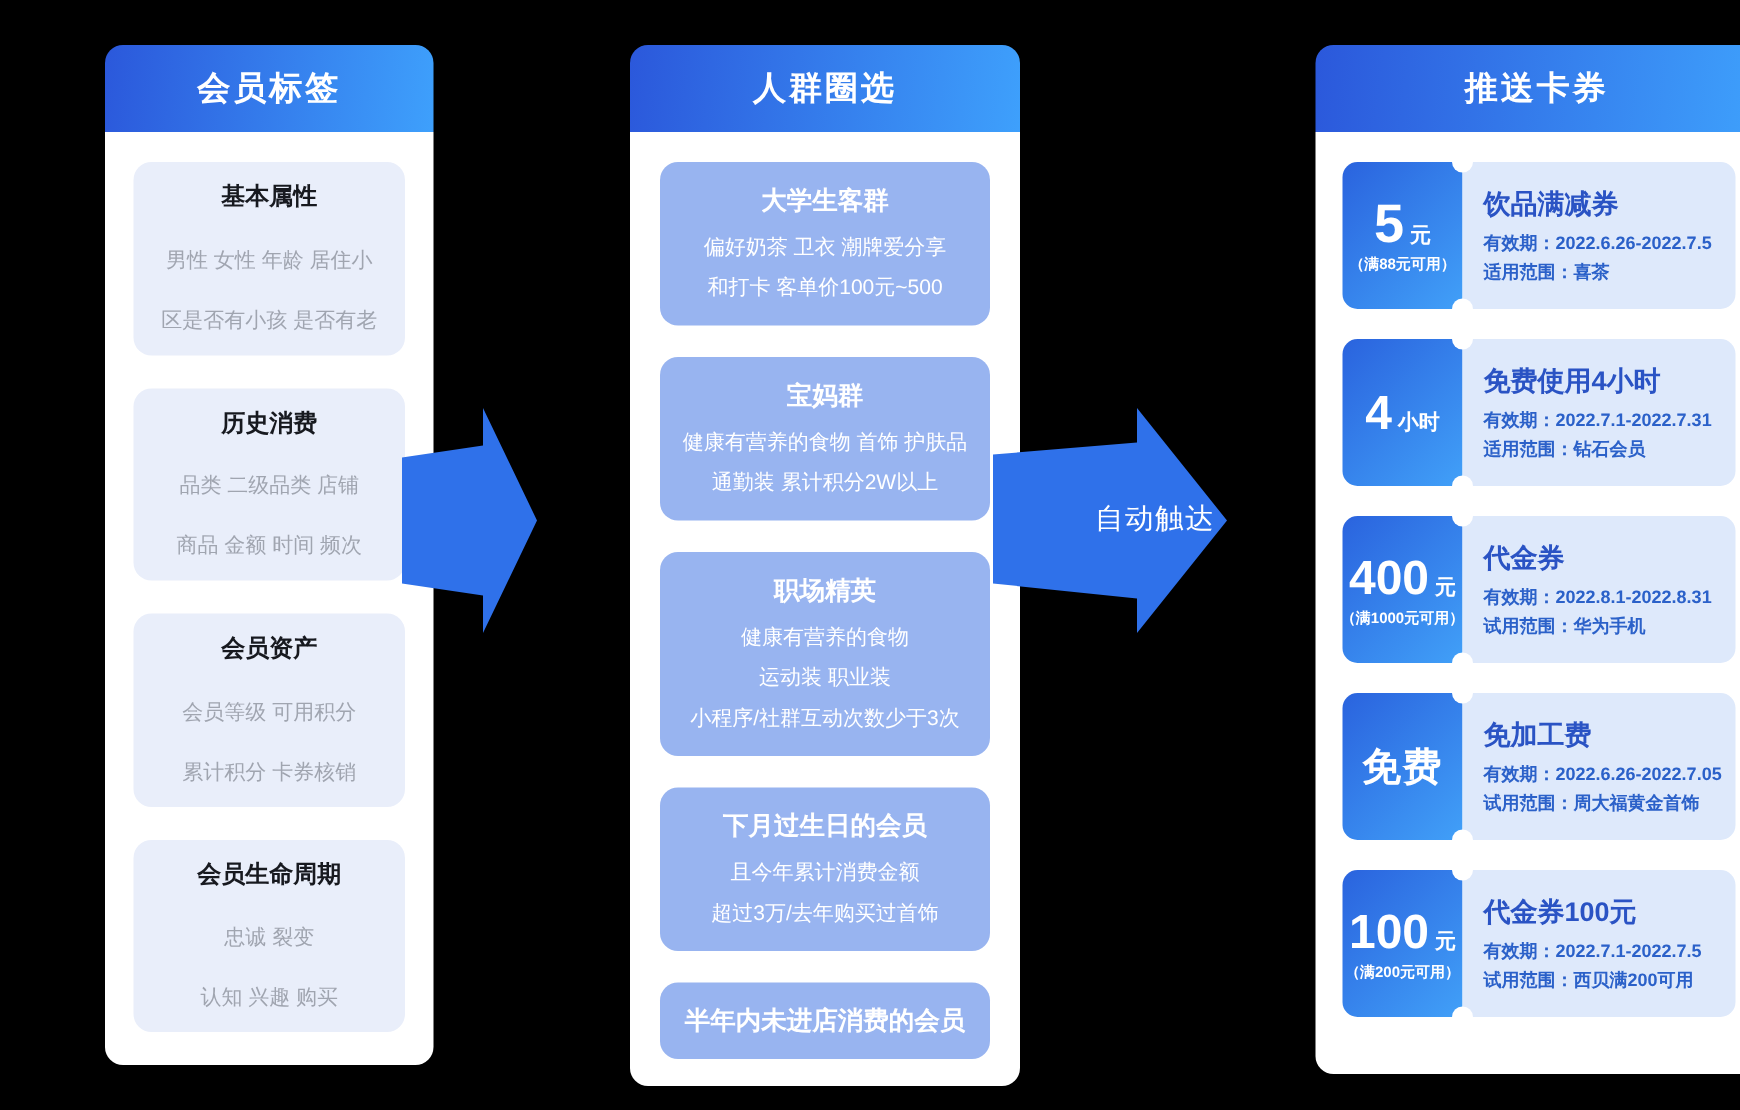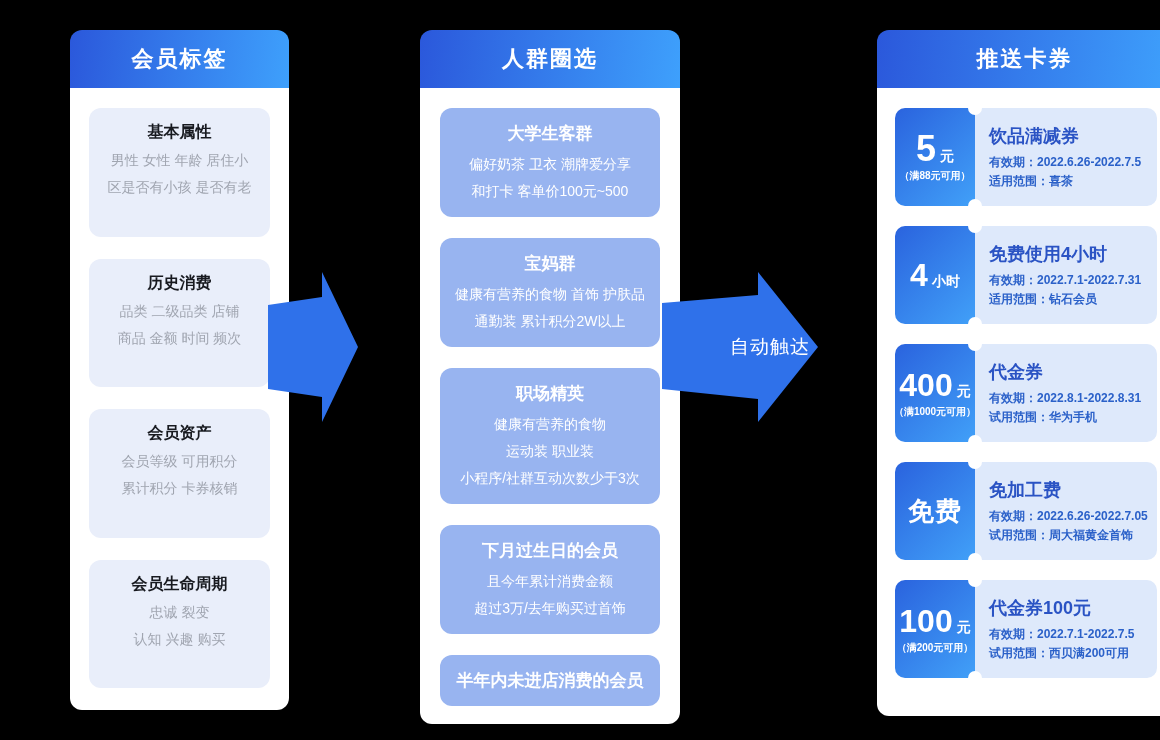--- a/index.html
+++ b/index.html
@@ -20,21 +20,21 @@
     flex:1;background:#fff;border-radius:0 0 12px 12px;
     display:flex;flex-direction:column;
   }
 
   
   #panel-tags{left:28px;top:30px;width:219px;height:680px;}
   #panel-tags .panel-body{padding:20px 19px 22px 19px;gap:22px;}
   .tag-card{
     background:#E9EEFA;border-radius:12px;text-align:center;
     padding:12px 4px 10px 4px;flex:1;
-    display:flex;flex-direction:column;justify-content:flex-start;
+    display:flex;flex-direction:column;justify-content:space-between;
   }
   .tag-card-title{font-size:16px;font-weight:700;color:#17191F;line-height:24px;margin-bottom:3px;}
   .tag-card-line{font-size:14px;color:#A0A5B0;line-height:27px;}
 
   
   #panel-segments{left:378px;top:30px;width:260px;height:670px;}
   #panel-segments .panel-body{padding:20px 20px 18px 20px;gap:21px;}
   .segment-card{
     background:#98B4F0;border-radius:12px;text-align:center;color:#fff;
     padding:13px 4px 12px 4px;flex:1;

